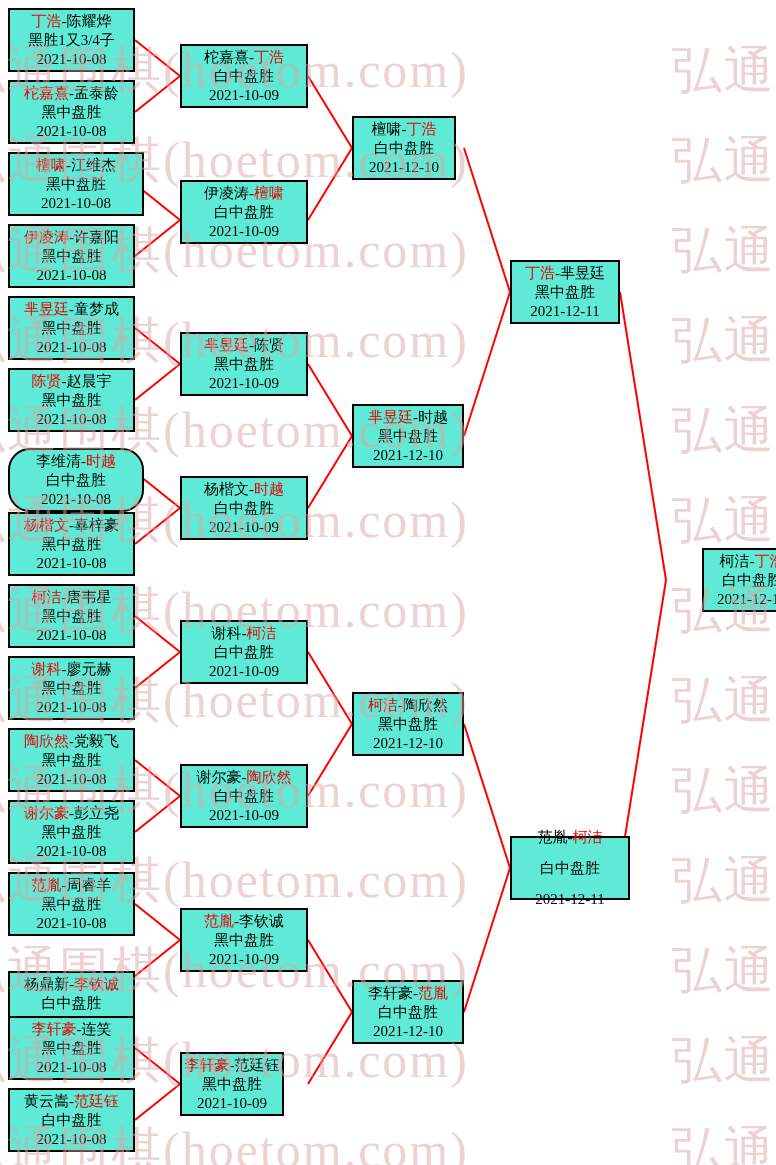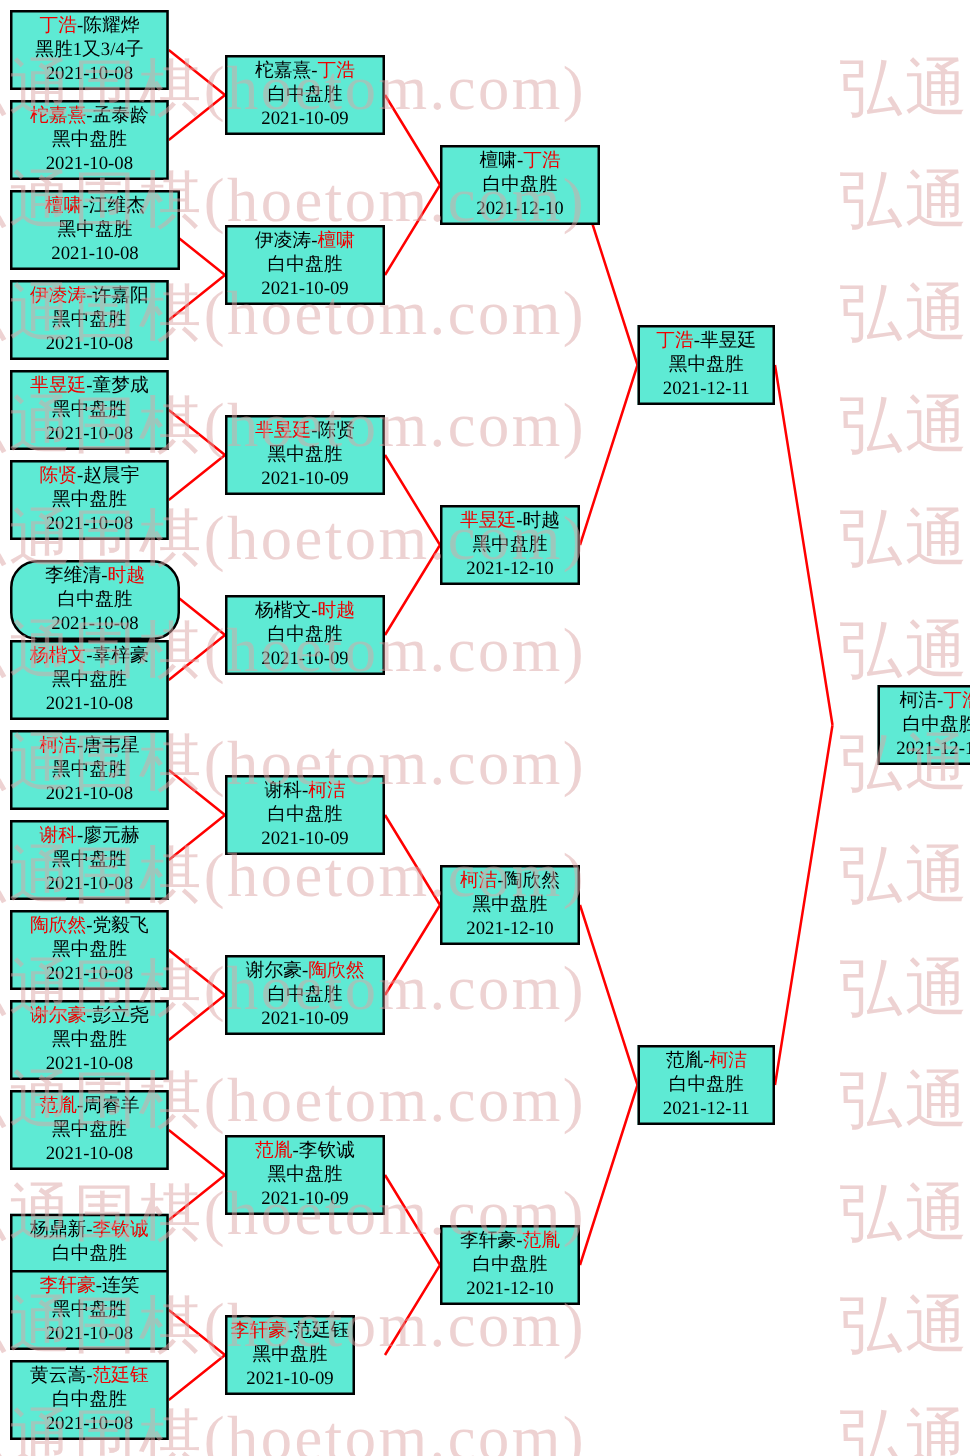--- a/index.html
+++ b/index.html
@@ -148,21 +148,21 @@
       <div class="match" style="left: 180px; top: 908px; width: 128px;">
     <div class="names"><span class="p p1 win">范胤</span><span class="dash">-</span><span class="p p2">李钦诚</span></div>
     <div class="result">黑中盘胜</div>
     <div class="date">2021-10-09</div>
   </div>
       <div class="match" style="left: 180px; top: 1052px; width: 104px;">
     <div class="names"><span class="p p1 win">李轩豪</span><span class="dash">-</span><span class="p p2">范廷钰</span></div>
     <div class="result">黑中盘胜</div>
     <div class="date">2021-10-09</div>
   </div>
-      <div class="match" style="left: 352px; top: 116px; width: 128px;">
+      <div class="match" style="left: 352px; top: 116px; width: 104px;">
     <div class="names"><span class="p p1">檀啸</span><span class="dash">-</span><span class="p p2 win">丁浩</span></div>
     <div class="result">白中盘胜</div>
     <div class="date">2021-12-10</div>
   </div>
       <div class="match" style="left: 352px; top: 404px; width: 112px;">
     <div class="names"><span class="p p1 win">芈昱廷</span><span class="dash">-</span><span class="p p2">时越</span></div>
     <div class="result">黑中盘胜</div>
     <div class="date">2021-12-10</div>
   </div>
       <div class="match" style="left: 352px; top: 692px; width: 112px;">
@@ -173,21 +173,21 @@
       <div class="match" style="left: 352px; top: 980px; width: 112px; text-align: right;">
     <div class="names"><span class="p p1">李轩豪</span><span class="dash">-</span><span class="p p2 win">范胤</span></div>
     <div class="result">白中盘胜</div>
     <div class="date">2021-12-10</div>
   </div>
       <div class="match" style="left: 510px; top: 260px; width: 110px;">
     <div class="names"><span class="p p1 win">丁浩</span><span class="dash">-</span><span class="p p2">芈昱廷</span></div>
     <div class="result">黑中盘胜</div>
     <div class="date">2021-12-11</div>
   </div>
-      <div class="match" style="left: 510px; top: 836px; width: 110px;">
+      <div class="match" style="left: 510px; top: 836px; width: 120px; gap: 12px;">
     <div class="names"><span class="p p1">范胤</span><span class="dash">-</span><span class="p p2 win">柯洁</span></div>
     <div class="result">白中盘胜</div>
     <div class="date">2021-12-11</div>
   </div>
       <div class="match" style="left: 666px; top: 548px; width: 100px; margin-left: 36px;">
     <div class="names"><span class="p p1">柯洁</span><span class="dash">-</span><span class="p p2 win">丁浩</span></div>
     <div class="result">白中盘胜</div>
     <div class="date">2021-12-12</div>
   </div>
     </div>

